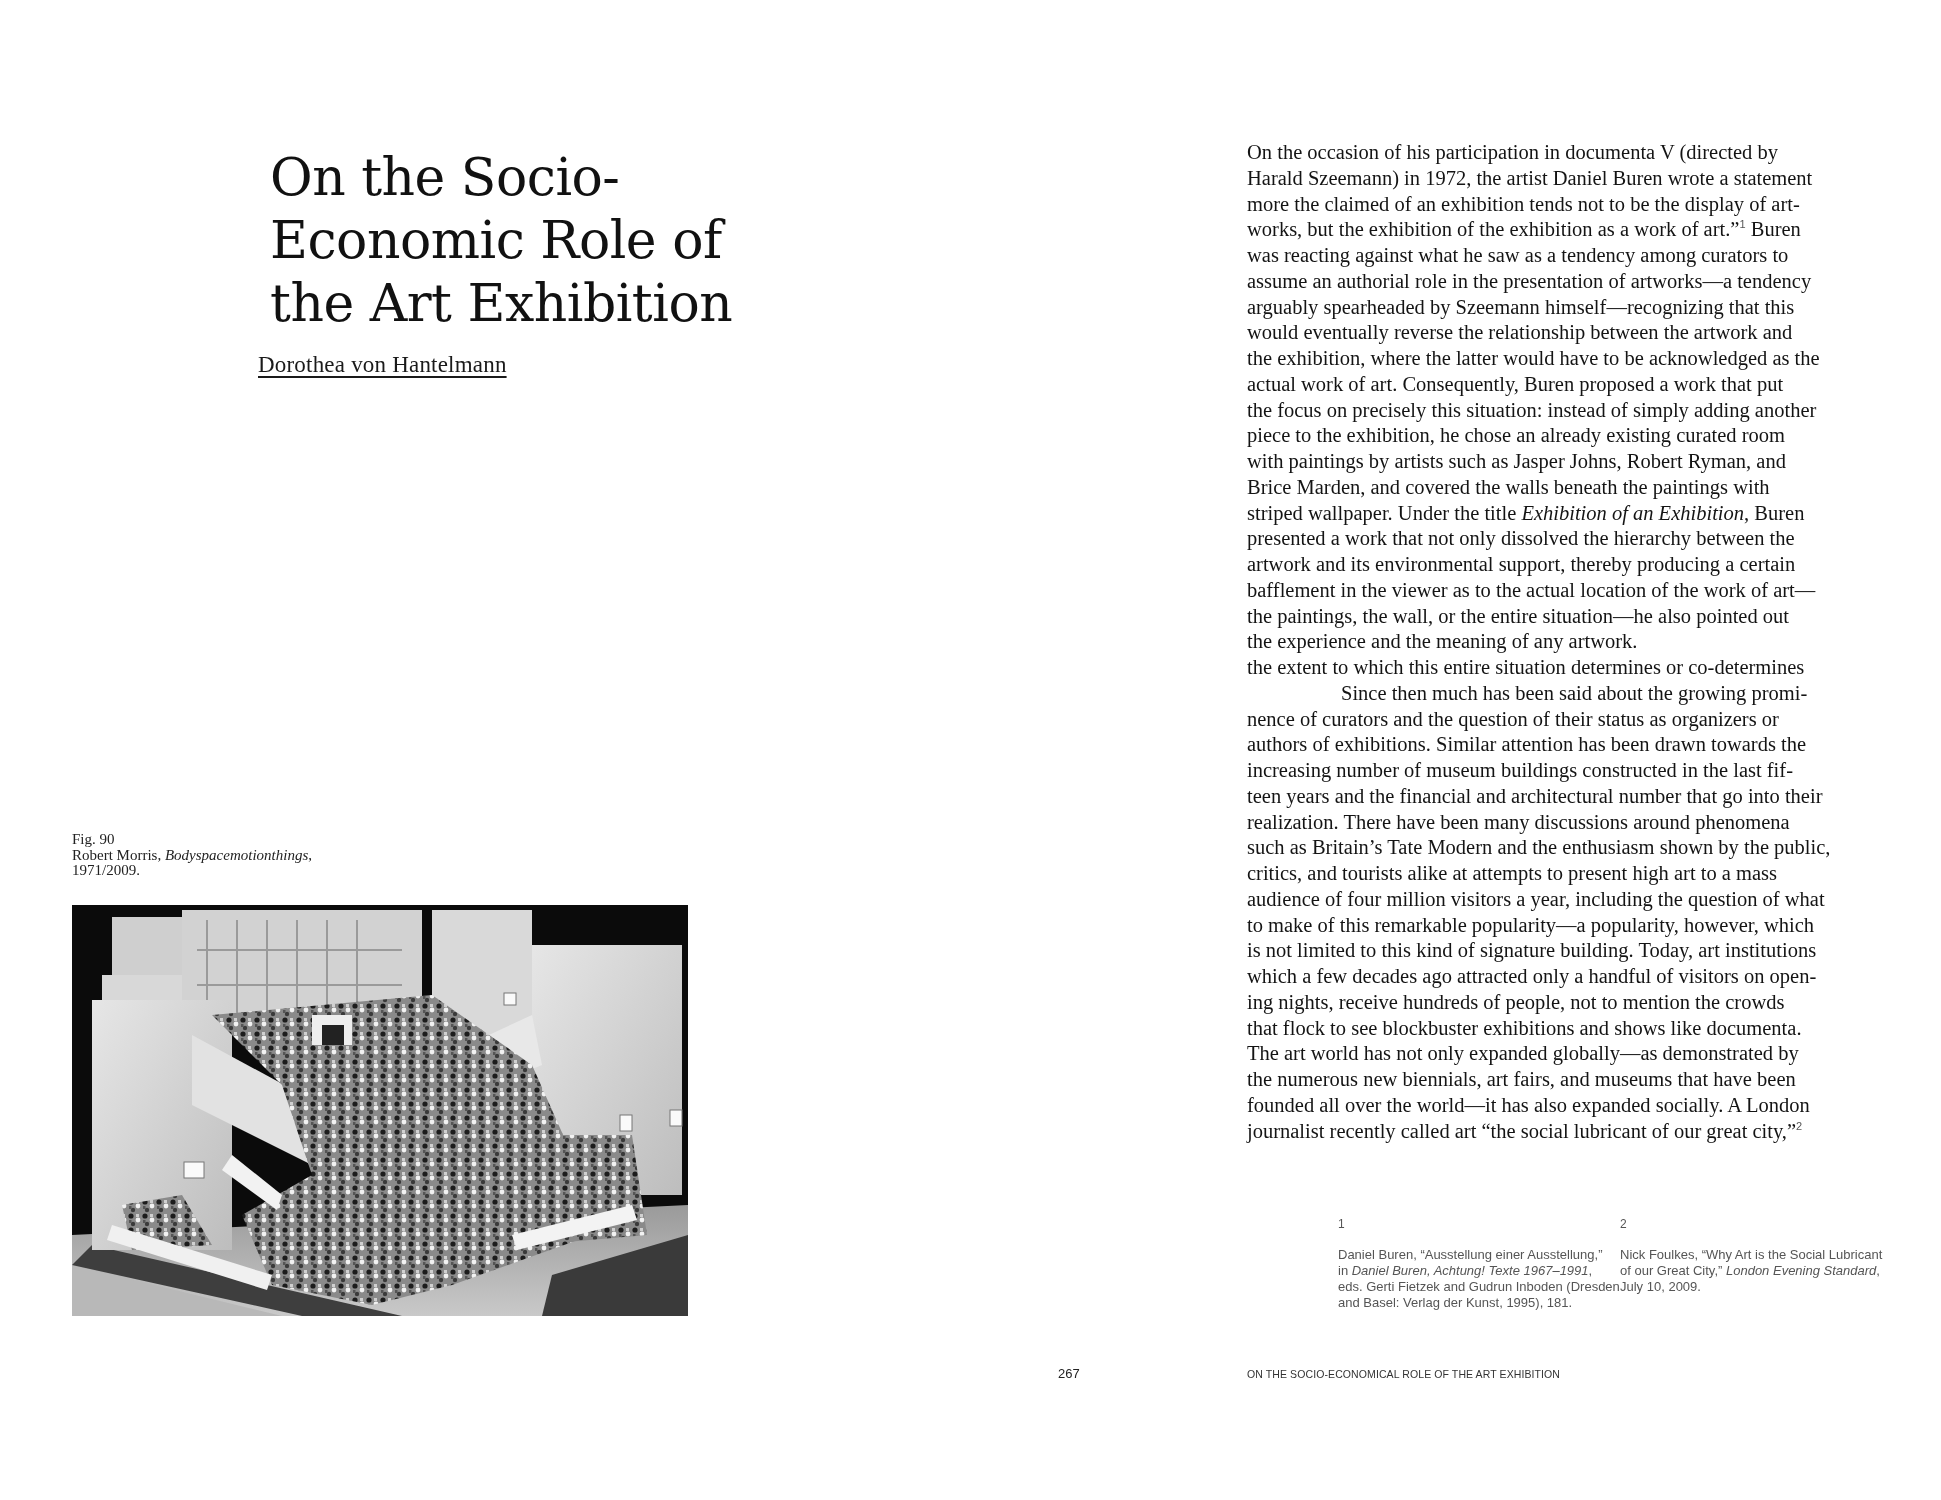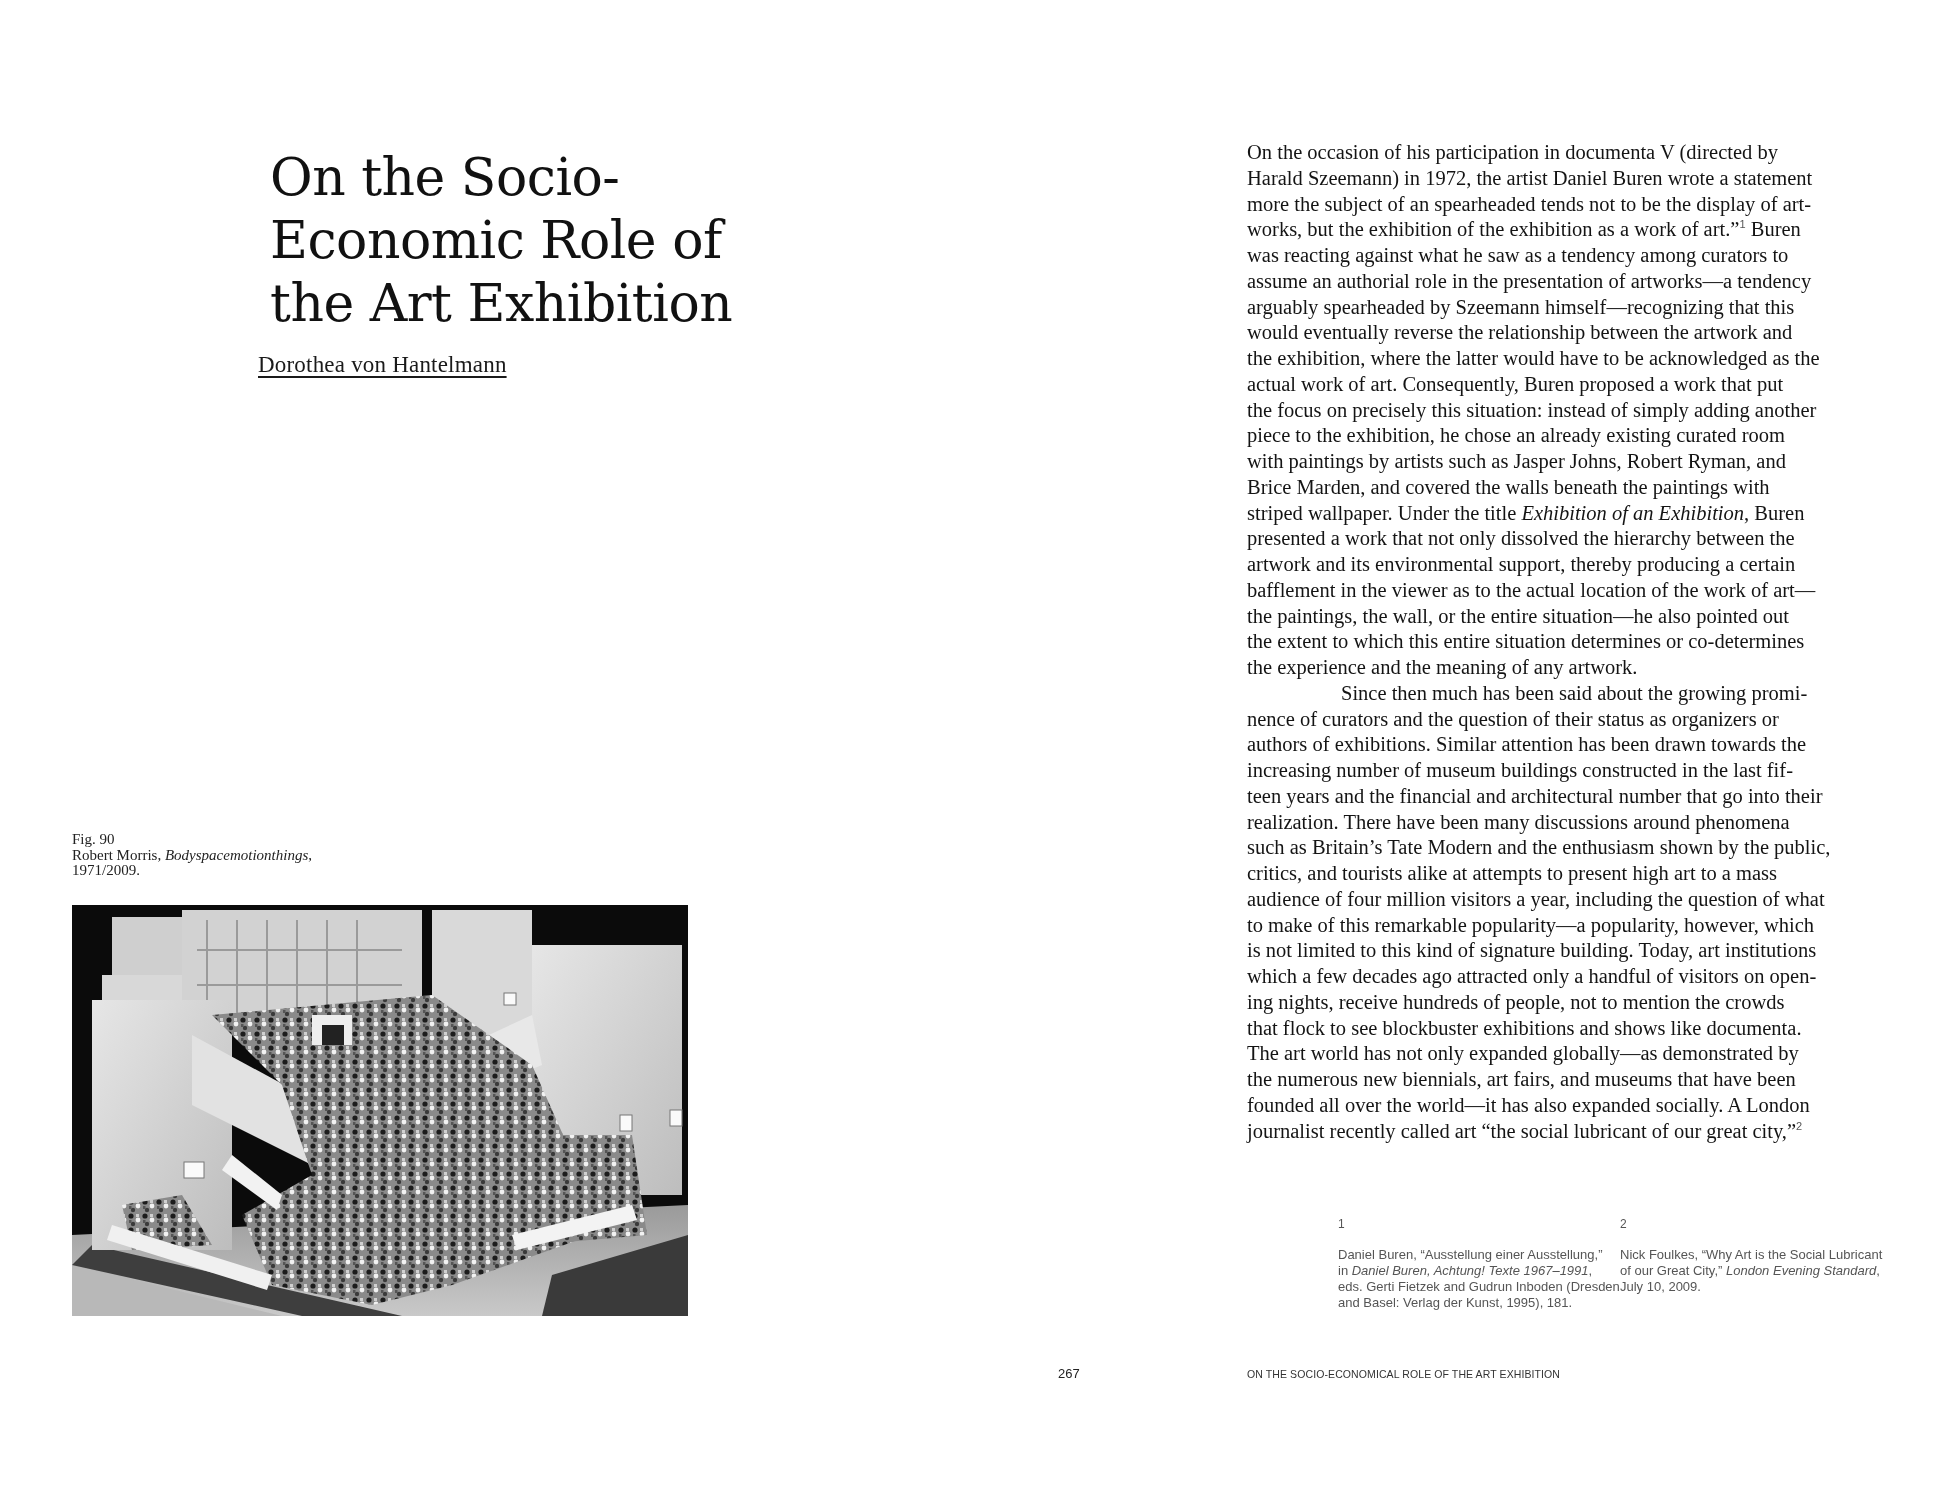--- a/index.html
+++ b/index.html
@@ -129,39 +129,39 @@
     <rect x="112" y="257" width="20" height="16" fill="#fafafa" stroke="#777" stroke-width="1"></rect>
     <rect x="548" y="210" width="12" height="16" fill="#fafafa" stroke="#777" stroke-width="1"></rect>
     <rect x="598" y="205" width="12" height="16" fill="#fafafa" stroke="#777" stroke-width="1"></rect>
     <rect x="432" y="88" width="12" height="12" fill="#fafafa" stroke="#777" stroke-width="1"></rect>
   </svg>
 </div>
 
 <div id="body-text">
   <span class="line">On the occasion of his participation in documenta V (directed by</span>
   <span class="line">Harald Szeemann) in 1972, the artist Daniel Buren wrote a statement</span>
-  <span class="line">more the subject of an spearheaded tends not to be the display of art-</span>
+  <span class="line">more the claimed of an exhibition tends not to be the display of art-</span>
   <span class="line"><span>works, but the exhibition of the exhibition as a work of art.”</span><sup class="fn">1</sup><span> Buren</span></span>
   <span class="line">was reacting against what he saw as a tendency among curators to</span>
   <span class="line">assume an authorial role in the presentation of artworks—a tendency</span>
   <span class="line">arguably spearheaded by Szeemann himself—recognizing that this</span>
   <span class="line">would eventually reverse the relationship between the artwork and</span>
   <span class="line">the exhibition, where the latter would have to be acknowledged as the</span>
   <span class="line">actual work of art. Consequently, Buren proposed a work that put</span>
   <span class="line">the focus on precisely this situation: instead of simply adding another</span>
   <span class="line">piece to the exhibition, he chose an already existing curated room</span>
   <span class="line">with paintings by artists such as Jasper Johns, Robert Ryman, and</span>
   <span class="line">Brice Marden, and covered the walls beneath the paintings with</span>
   <span class="line"><span>striped wallpaper. Under the title </span><i>Exhibition of an Exhibition</i><span>, Buren</span></span>
   <span class="line">presented a work that not only dissolved the hierarchy between the</span>
   <span class="line">artwork and its environmental support, thereby producing a certain</span>
   <span class="line">bafflement in the viewer as to the actual location of the work of art—</span>
   <span class="line">the paintings, the wall, or the entire situation—he also pointed out</span>
+  <span class="line">the experience and the meaning of any artwork.</span>
   <span class="line">the extent to which this entire situation determines or co-determines</span>
-  <span class="line">the experience and the meaning of any artwork.</span>
   <span class="line indent">Since then much has been said about the growing promi-</span>
   <span class="line">nence of curators and the question of their status as organizers or</span>
   <span class="line">authors of exhibitions. Similar attention has been drawn towards the</span>
   <span class="line">increasing number of museum buildings constructed in the last fif-</span>
   <span class="line">teen years and the financial and architectural number that go into their</span>
   <span class="line">realization. There have been many discussions around phenomena</span>
   <span class="line">such as Britain’s Tate Modern and the enthusiasm shown by the public,</span>
   <span class="line">critics, and tourists alike at attempts to present high art to a mass</span>
   <span class="line">audience of four million visitors a year, including the question of what</span>
   <span class="line">to make of this remarkable popularity—a popularity, however, which</span>

